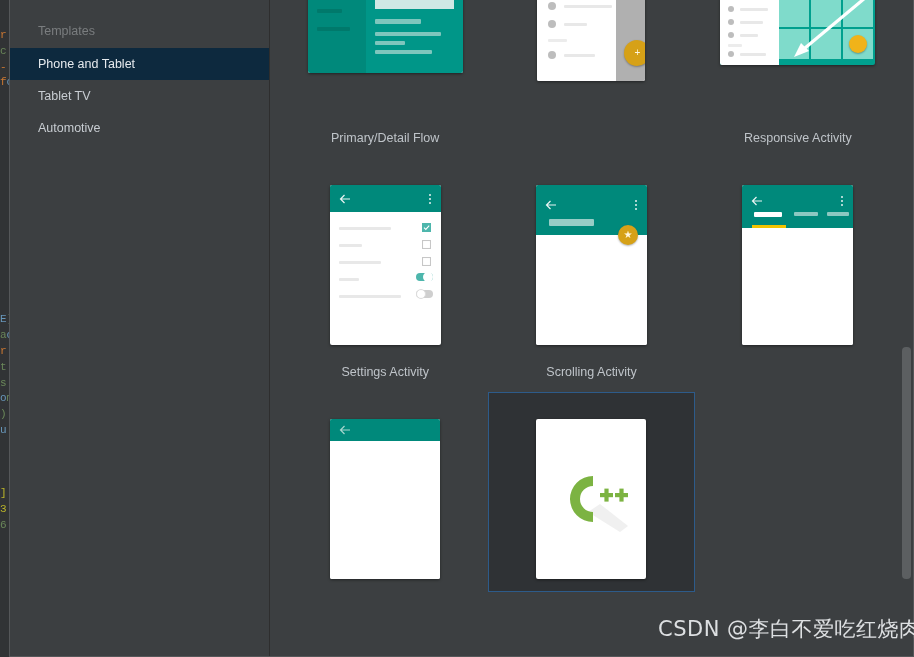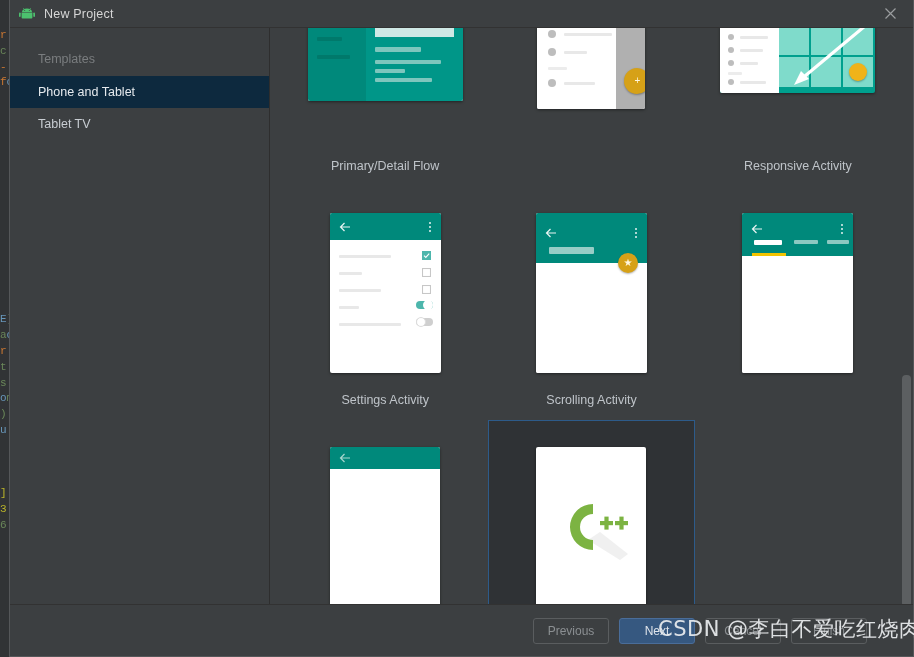--- a/index.html
+++ b/index.html
@@ -218,46 +218,28 @@
 
 
 
 <span class="yl">]</span>
 <span class="yl">3</span>
 <span class="st">6</span></div>
 </div>
 
 <div id="dialog">
 
-  <div id="titlebar">
-    <span id="app-icon">
-      <svg width="16" height="12" viewBox="0 0 16 12">
-        <path d="M2.6 4.4h10.8v5.1a.9.9 0 0 1-.9.9H3.5a.9.9 0 0 1-.9-.9z" fill="#4CC16E"></path>
-        <path d="M3 3.9C3 1.9 5.2.4 8 .4s5 1.5 5 3.5z" fill="#4CC16E"></path>
-        <circle cx="5.7" cy="2.4" r=".5" fill="#3c3f41"></circle>
-        <circle cx="10.3" cy="2.4" r=".5" fill="#3c3f41"></circle>
-        <path d="M4.3.1l.9 1.2M11.7.1l-.9 1.2" stroke="#4CC16E" stroke-width=".7"></path>
-        <rect x="0" y="4.4" width="1.7" height="4.5" rx=".85" fill="#4CC16E"></rect>
-        <rect x="14.3" y="4.4" width="1.7" height="4.5" rx=".85" fill="#4CC16E"></rect>
-      </svg>
-    </span>
-    <span id="title-text">New Project</span>
-    <div id="close-btn">
-      <svg width="13" height="13" viewBox="0 0 13 13">
-        <path d="M1.5 1.5 L11.5 11.5 M11.5 1.5 L1.5 11.5" stroke="#9a9d9f" stroke-width="1.2"></path>
-      </svg>
-    </div>
-  </div>
 
   <div id="dialog-body">
 
     <div id="sidebar">
       <div class="side-head">Templates</div>
       <div class="side-item selected">Phone and Tablet</div>
       <div class="side-item">Tablet TV</div>
+      <div class="side-item">Automotive</div>
     </div>
 
     <div id="content-wrap">
       <div id="content">
         <div id="grid">
 
           <div class="tile">
             <div class="thumb-box">
               <div class="phone" style="width:155px;height:84px;border-radius:2px;display:flex;">
                 <div style="width:58px;background:#00897b;position:relative;">
@@ -453,22 +435,16 @@
 
         </div>
       </div>
 
       <div id="scroll-track">
         <div id="scroll-thumb" style="top:347px;height:232px;"></div>
       </div>
     </div>
   </div>
 
-  <div id="footer">
-    <div class="btn">Previous</div>
-    <div class="btn primary">Next</div>
-    <div class="btn">Cancel</div>
-    <div class="btn">Finish</div>
-  </div>
 
 </div>
 
 <div id="watermark">CSDN @李白不爱吃红烧肉</div>
 
 </body></html>

